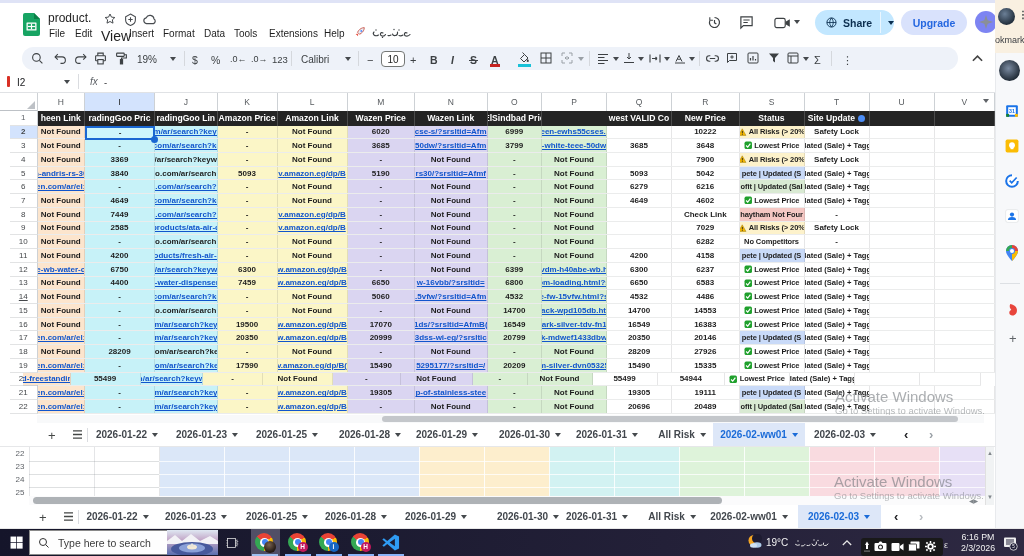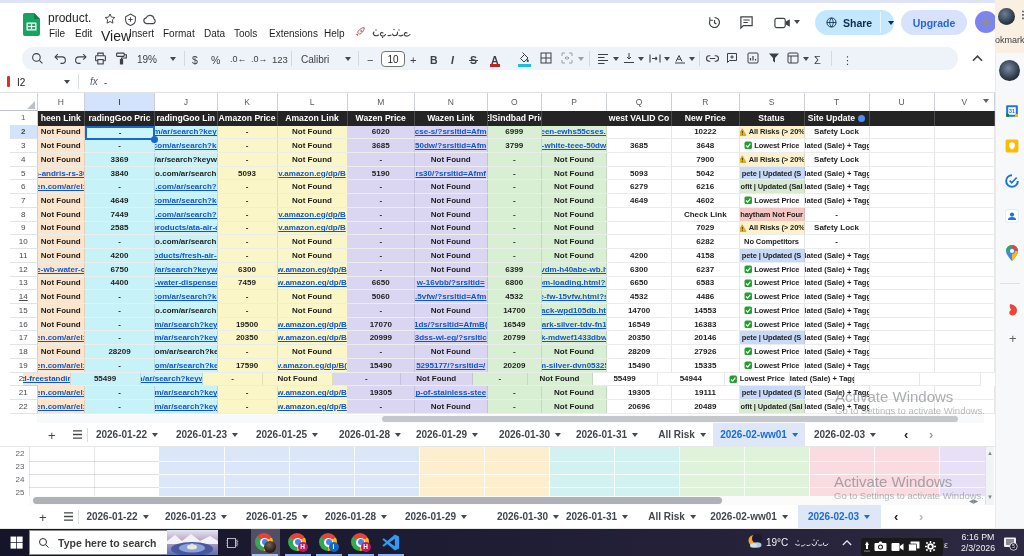--- a/index.html
+++ b/index.html
@@ -1032,21 +1032,21 @@
 <div class="abs" style="left:0;top:528px;width:1024px;height:1px;background:#e8e8e8;"></div>
 <div class="abs" style="left:0;top:529px;width:1024px;height:27px;background:linear-gradient(90deg,#15152a 0%,#1c1b31 35%,#232038 65%,#2e2942 100%);"></div>
 <div class="abs" style="left:10px;top:536px;">
     <svg width="13" height="13" viewBox="0 0 24 24" fill="#fdfdfd">
       <rect x="1" y="1" width="10.5" height="10.5"></rect>
       <rect x="12.8" y="1" width="10.5" height="10.5"></rect>
       <rect x="1" y="12.8" width="10.5" height="10.5"></rect>
       <rect x="12.8" y="12.8" width="10.5" height="10.5"></rect>
     </svg>
   </div>
-<div class="abs flex" style="left:29px;top:530px;width:189px;height:25px;background:#fefefe;border:1px solid #8a8a8a;font-weight:bold;">
+<div class="abs flex" style="left:29px;top:530px;width:189px;height:25px;background:#fefefe;border:1px solid #8a8a8a;">
 <svg style="margin-left:8px;" width="12" height="12" viewBox="0 0 24 24" fill="none" stroke="#333" stroke-width="2">
       <circle cx="10" cy="10" r="7"></circle>
       <path d="M15.5 15.5 L21 21"></path>
     </svg>
 <span style="margin-left:8px;font-size:10.5px;color:#3c3c3c;">Type here to search</span>
   </div>
 <div class="abs" style="left:167px;top:530px;width:51px;height:25px;overflow:hidden;">
 <svg width="51" height="25">
       <defs>
         <linearGradient id="sky" x1="0" y1="0" x2="0" y2="1">

